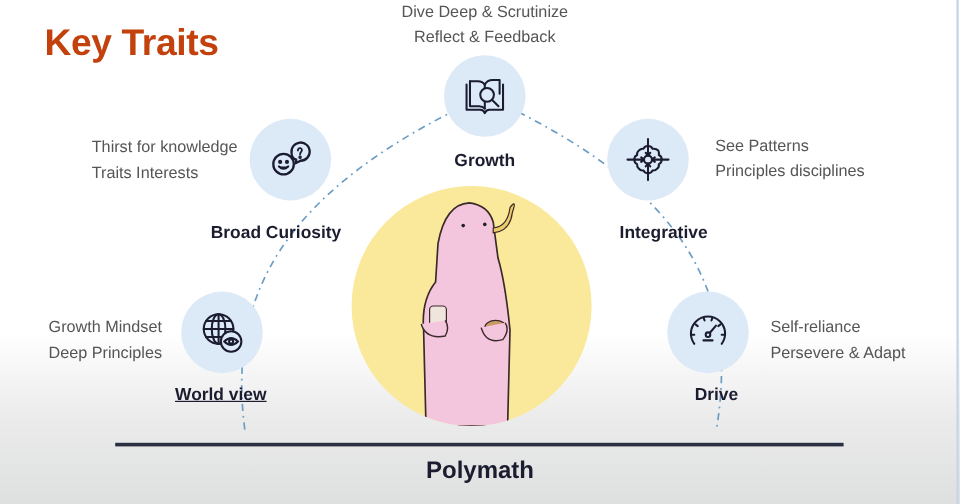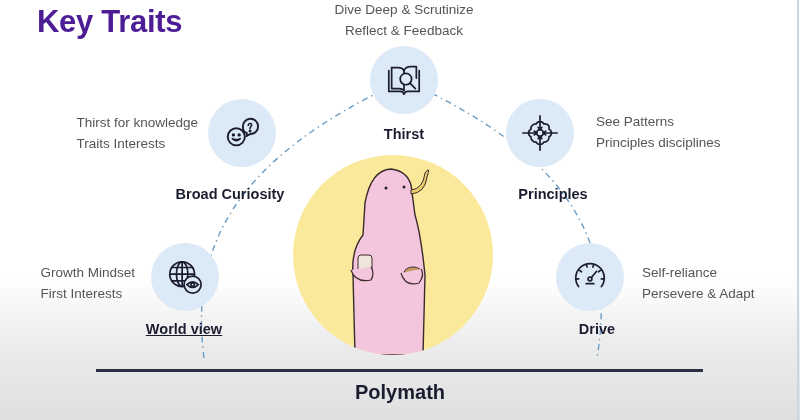--- a/index.html
+++ b/index.html
@@ -3,22 +3,22 @@
 <meta charset="utf-8">
 <style>
   html, body { margin: 0; padding: 0; }
   body {
     width: 800px; height: 420px; overflow: hidden; position: relative;
     background: linear-gradient(to bottom, #ffffff 0%, #ffffff 66%, #ececec 82%, #dedfdf 100%);
     font-family: "Liberation Sans", "DejaVu Sans", sans-serif;
   }
   .slide { position: absolute; inset: 0; }
   .title {
-    position: absolute; left: 37px; top: 4px;
-    font-size: 31px; font-weight: bold; color: #4c1d95; letter-spacing: -0.3px;
+    position: absolute; left: 37px; top: 18px;
+    font-size: 31px; font-weight: bold; color: #c2410c; letter-spacing: -0.3px;
   }
   .arc { position: absolute; left: 0; top: 0; width: 800px; height: 420px; }
   .node {
     position: absolute; width: 68px; height: 68px; border-radius: 50%;
     background: #dce9f6; display: flex; align-items: center; justify-content: center;
   }
   .node svg { width: 38px; height: 38px; }
   .label {
     position: absolute; font-size: 14.5px; font-weight: bold; color: #1b1c2f;
     white-space: nowrap; transform: translateX(-50%);
@@ -64,21 +64,21 @@
     <svg viewBox="0 0 40 40" fill="none" stroke="#1b1c2f" stroke-width="1.8" stroke-linejoin="round" stroke-linecap="round">
       <path d="M4 10 L4 32 L16 32 Q19 32 20 35 Q21 32 24 32 L36 32 L36 10"></path>
       <path d="M7 7 L7 29 L15 29 Q18 29 20 31"></path>
       <path d="M20 10 L20 31"></path>
       <path d="M20 10 Q22 6 27 6 L33 6 L33 18"></path>
       <path d="M7 7 L14 7 Q18 7 20 10"></path>
       <circle cx="22" cy="19" r="6" fill="#dce9f6"></circle>
       <path d="M26.5 23.5 L32 29"></path>
     </svg>
   </div>
-  <div class="label" style="left:404px; top:126px;">Thirst</div>
+  <div class="label" style="left:404px; top:126px;">Growth</div>
 
   <div class="desc right" style="right:602px; top:112px;">
     <div>Thirst for knowledge</div>
     <div>Traits Interests</div>
   </div>
   <div class="node" style="left:208px; top:99px;">
     <svg viewBox="0 0 40 40" fill="none" stroke="#1b1c2f" stroke-width="2" stroke-linecap="round">
       <circle cx="14" cy="24" r="9"></circle>
       <circle cx="11" cy="22" r="0.8" fill="#1b1c2f"></circle>
       <circle cx="17" cy="22" r="0.8" fill="#1b1c2f"></circle>
@@ -97,25 +97,25 @@
   <div class="node" style="left:506px; top:99px;">
     <svg viewBox="0 0 40 40" fill="none" stroke="#1b1c2f" stroke-width="1.8" stroke-linecap="round" stroke-linejoin="round">
       <path d="M20 8 Q23 8 24 10.5 Q27 10 29 12 Q30 14.5 29.5 16 Q32 17 32 20 Q32 23 29.5 24 Q30 26.5 28 28 Q26 30 24 29.5 Q23 32 20 32 Q17 32 16 29.5 Q13.5 30 12 28 Q10 26 10.5 24 Q8 23 8 20 Q8 17 10.5 16 Q10 13.5 12 12 Q14 10 16 10.5 Q17 8 20 8 Z"></path>
       <circle cx="20" cy="20" r="3.5"></circle>
       <path d="M20 2 L20 16.5 M18 14 L20 16.5 L22 14"></path>
       <path d="M20 38 L20 23.5 M18 26 L20 23.5 L22 26"></path>
       <path d="M2 20 L16.5 20 M14 18 L16.5 20 L14 22"></path>
       <path d="M38 20 L23.5 20 M26 18 L23.5 20 L26 22"></path>
     </svg>
   </div>
-  <div class="label" style="left:553px; top:186px;">Principles</div>
+  <div class="label" style="left:553px; top:186px;">Integrative</div>
 
   <div class="desc right" style="right:665px; top:262px;">
     <div>Growth Mindset</div>
-    <div>First Interests</div>
+    <div>Deep Principles</div>
   </div>
   <div class="node" style="left:151px; top:243px;">
     <svg viewBox="0 0 40 40" fill="none" stroke="#1b1c2f" stroke-width="1.8" stroke-linecap="round">
       <circle cx="17" cy="17" r="13"></circle>
       <ellipse cx="17" cy="17" rx="6" ry="13"></ellipse>
       <path d="M17 4 L17 30 M4 17 L30 17 M6 10 L28 10 M6 24 L24 24"></path>
       <circle cx="28" cy="28" r="9" fill="#dce9f6"></circle>
       <path d="M22 28 Q28 22 34 28 Q28 34 22 28 Z"></path>
       <circle cx="28" cy="28" r="1.8"></circle>
     </svg>

